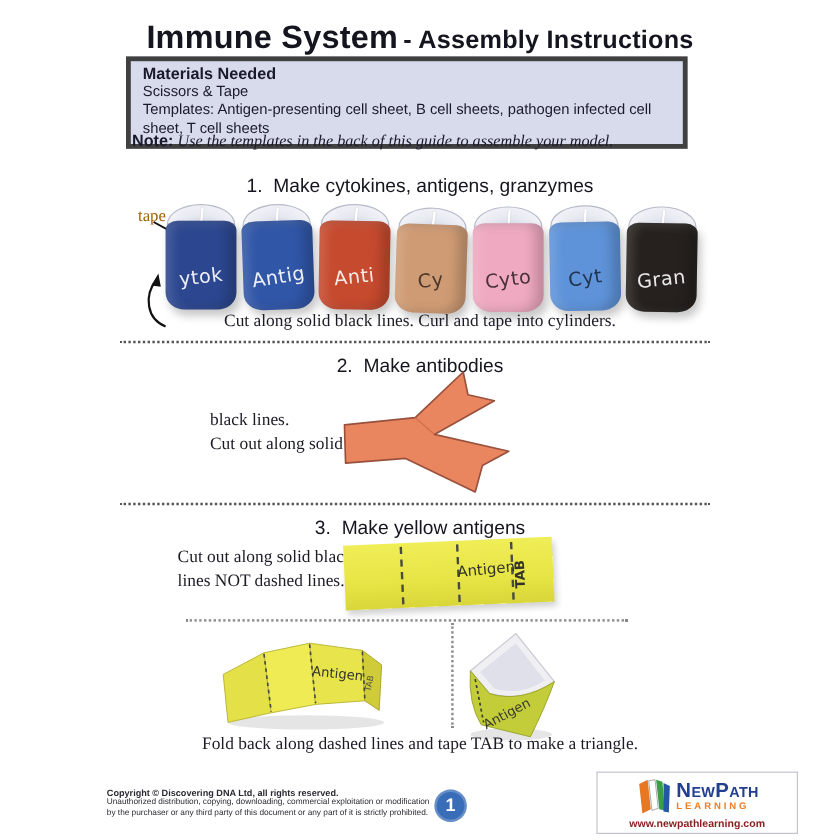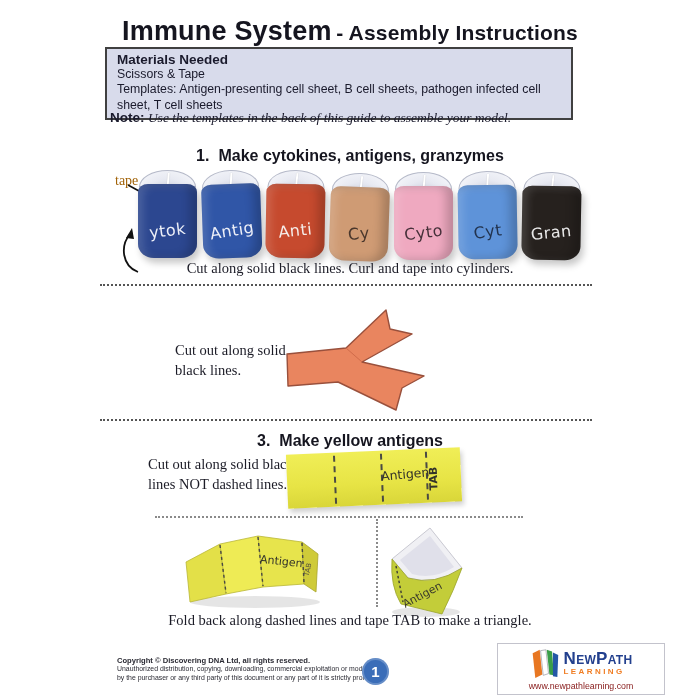--- a/index.html
+++ b/index.html
@@ -6,32 +6,32 @@
   body { background:#ffffff; font-family:"Liberation Serif", serif; }
   #page { position:relative; width:700px; height:700px; background:#ffffff; margin:0 auto; overflow:hidden; color:#1b1b26;padding-left:38px; }
 
   
   .title { position:absolute; top:16px; left:0; width:100%; text-align:center;
            font-family:"Liberation Sans", sans-serif; font-weight:700; color:#15151f; }
   .title .t-main { font-size:27px; letter-spacing:.2px; }
   .title .t-sub  { font-size:21px; letter-spacing:.2px; }
 
   .materials { position:absolute; left:105px; top:47px; width:468px;
-               background:#d8dbeb; border:2px solid #404040; padding:3px 10px 5px 10px;
+               background:#d8dbeb; border:4px solid #404040; padding:3px 10px 5px 10px;
                font-family:"Liberation Sans", sans-serif; color:#1a1a2c; }
   .materials .m-head { font-weight:700; font-size:13.5px; }
   .materials .m-line { font-size:12.3px; line-height:1.25; }
 
   .note { position:absolute; left:110px; top:110px; font-size:13.5px; color:#1a1a2c;text-align:center; }
   .note .n-label { font-family:"Liberation Sans", sans-serif; font-weight:700; font-style:normal; }
   .note .n-text { font-style:italic; }
 
   
   .step-head { position:absolute; left:0; width:100%; text-align:center;
-               font-family:"Liberation Sans", sans-serif; font-weight:700; font-size:16px; color:#15151f; }
+               font-family:"Liberation Sans", sans-serif; font-weight:400; font-size:16px; color:#15151f; }
   .step-head .h-num { margin-right:9px; }
   .caption { position:absolute; left:0; width:100%; text-align:center; font-size:14.5px; color:#1b1b26; }
 
   .divider { position:absolute; left:100px; width:492px; border-top:2px dotted #555; }
   .divider-small { position:absolute; left:155px; top:516px; width:368px; border-top:2px dotted #8a8a8a; }
   .vdivider { position:absolute; left:376px; top:519px; height:88px; border-left:2px dotted #8a8a8a; }
 
   
   #cylinder-row { position:absolute; left:138px; top:170px; display:flex; gap:5px; }
   .cyl { position:relative; width:59px; height:88px; flex:0 0 auto; }
@@ -69,35 +69,35 @@
   .strip .d1{ left:27%; } .strip .d2{ left:54%; } .strip .d3{ left:80%; }
   .strip-label { position:absolute; left:54%; width:26%; top:17px; text-align:center;
                  font-family:"DejaVu Sans", sans-serif; font-size:12.5px; color:#33332a; transform:rotate(-3deg); }
   .strip-tab { position:absolute; right:2px; top:10px; width:20px; text-align:center;
                font-family:"DejaVu Sans", sans-serif; font-weight:700; font-size:11px; color:#33332a;
                transform:rotate(-90deg); transform-origin:center 22px; }
   .folded-svg { position:absolute; left:180px; top:532px; }
   .triangle-svg { position:absolute; left:382px; top:524px; }
 
   
-  .copyright { position:absolute; left:117px; top:656px; width:272px;
+  .copyright { position:absolute; left:89px; top:656px; width:272px;
                font-family:"Liberation Sans", sans-serif; color:#2a2a33; }
   .copyright .c-bold { font-weight:700; font-size:7.6px; }
   .copyright .c-line { font-size:6.9px; line-height:1.3; }
   .page-circle { position:absolute; left:362px; top:658px; width:27px; height:27px; border-radius:50%;
                  background:#3a6db8; color:#ffffff; font-family:"Liberation Sans", sans-serif;
                  font-weight:700; font-size:15px; display:flex; align-items:center; justify-content:center;
                  box-shadow:inset 0 0 0 2px rgba(255,255,255,.22); }
   .logo { position:absolute; left:497px; top:643px; width:168px; height:52px; background:#ffffff;
           border:1px solid #c3c3cc; display:flex; flex-direction:column; align-items:center; justify-content:center;
           font-family:"Liberation Sans", sans-serif; }
   .logo-row { display:flex; align-items:center; gap:4px;justify-content:space-between; }
   .logo-name { font-weight:700; font-variant:small-caps; font-size:17px; color:#23408e; letter-spacing:.3px; line-height:1; }
   .logo-sub { font-weight:700; font-size:8px; color:#f07d23; letter-spacing:2.4px; line-height:1.2; }
-  .logo-url { font-weight:400; font-size:8.8px; color:#8a2020; margin-top:2px; }
+  .logo-url { font-weight:700; font-size:8.8px; color:#8a2020; margin-top:2px; }
 </style>
 </head>
 <body>
 
 <div id="page">
 
   <div class="title">
     <span class="t-main">Immune System</span>
     <span class="t-sub"> <span>- Assembly Instructions</span></span>
   </div>
@@ -183,24 +183,27 @@
         <div class="cyl-body" style="background: rgb(38, 33, 30);">
           <span class="cyl-label" style="color: rgb(233, 233, 233);">Gran</span>
         </div>
       </div>
     </div>
 
   <div class="caption" style="top:260px;">Cut along solid black lines. Curl and tape into cylinders.</div>
 
   <div class="divider" style="top:284px;"></div>
 
+  <div class="step-head" style="top:297px;">
+    <span class="h-num">2.</span><span>Make antibodies</span>
+  </div>
 
   <div class="instr2">
+    <div>black lines.</div>
     <div>Cut out along solid</div>
-    <div>black lines.</div>
   </div>
 
   <svg class="antibody-svg" width="168" height="112" viewBox="0 0 168 112">
     <polygon points="1,46 60,40 100,2 104,21 126,26 76,54 138,68 116,80 110,102 52,74 2,78" fill="#e9855f" stroke="#99503c" stroke-width="1.4" stroke-linejoin="round"></polygon>
     <path d="M60,40 L76,54" stroke="#d06b4a" stroke-width="1" fill="none"></path>
   </svg>
 
   <div class="divider" style="top:419px;"></div>
 
   <div class="step-head" style="top:432px;">

